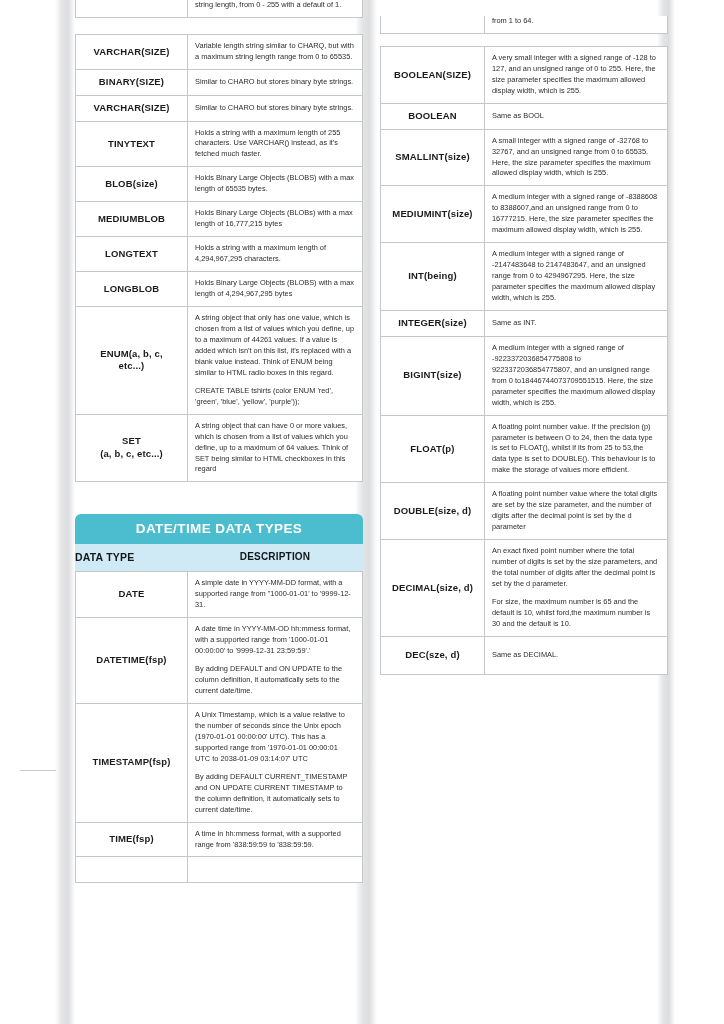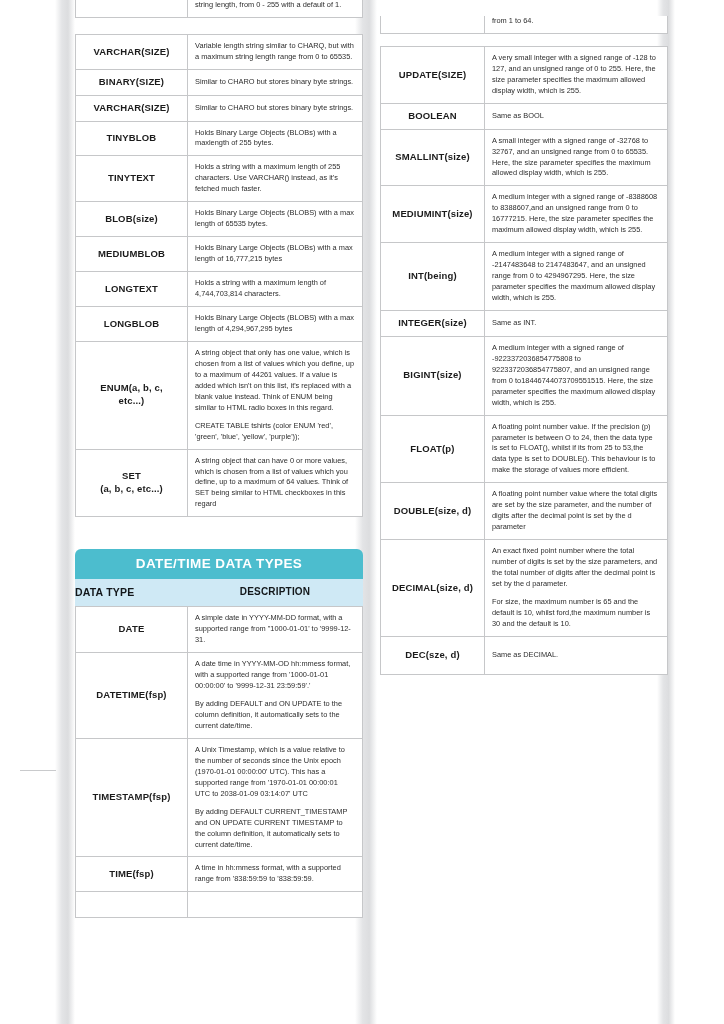--- a/index.html
+++ b/index.html
@@ -161,47 +161,41 @@
               <p>Similar to CHARO but stores binary byte strings.</p>
             </td>
       </tr>
       <tr>
         <td class="c-type">VARCHAR(SIZE)</td>
         <td class="c-desc">
               <p>Similar to CHARO but stores binary byte strings.</p>
             </td>
       </tr>
       <tr>
-        <td class="c-type">TINYBLOB</td>
-        <td class="c-desc">
-              <p>Holds Binary Large Objects (BLOBs) with a maxlength of 255 bytes.</p>
-            </td>
-      </tr>
-      <tr>
         <td class="c-type">TINYTEXT</td>
         <td class="c-desc">
               <p>Holds a string with a maximum length of 255 characters. Use VARCHAR() instead, as it's fetched much faster.</p>
             </td>
       </tr>
       <tr>
         <td class="c-type">BLOB(size)</td>
         <td class="c-desc">
               <p>Holds Binary Large Objects (BLOBS) with a max length of 65535 bytes.</p>
             </td>
       </tr>
       <tr>
         <td class="c-type">MEDIUMBLOB</td>
         <td class="c-desc">
               <p>Holds Binary Large Objects (BLOBs) with a max length of 16,777,215 bytes</p>
             </td>
       </tr>
       <tr>
         <td class="c-type">LONGTEXT</td>
         <td class="c-desc">
-              <p>Holds a string with a maximum length of 4,744,703,814 characters.</p>
+              <p>Holds a string with a maximum length of 4,294,967,295 characters.</p>
             </td>
       </tr>
       <tr>
         <td class="c-type">LONGBLOB</td>
         <td class="c-desc">
               <p>Holds Binary Large Objects (BLOBS) with a max length of 4,294,967,295 bytes</p>
             </td>
       </tr>
 
       <tr>
@@ -285,21 +279,21 @@
             <p>from 1 to 64.</p>
           </td>
         </tr>
       </tbody>
         </table>
     </div>
 
     <table class="tbl">
         <tbody>
       <tr>
-        <td class="c-type" style="width:104px;">UPDATE(SIZE)</td>
+        <td class="c-type" style="width:104px;">BOOLEAN(SIZE)</td>
         <td class="c-desc">
               <p>A very small integer with a signed range of -128 to 127, and an unsigned range of 0 to 255. Here, the size parameter specifies the maximum allowed display width, which is 255.</p>
             </td>
       </tr>
       <tr>
         <td class="c-type" style="width:104px;">BOOLEAN</td>
         <td class="c-desc" style="vertical-align:middle;">
               <p>Same as BOOL</p>
             </td>
       </tr>

